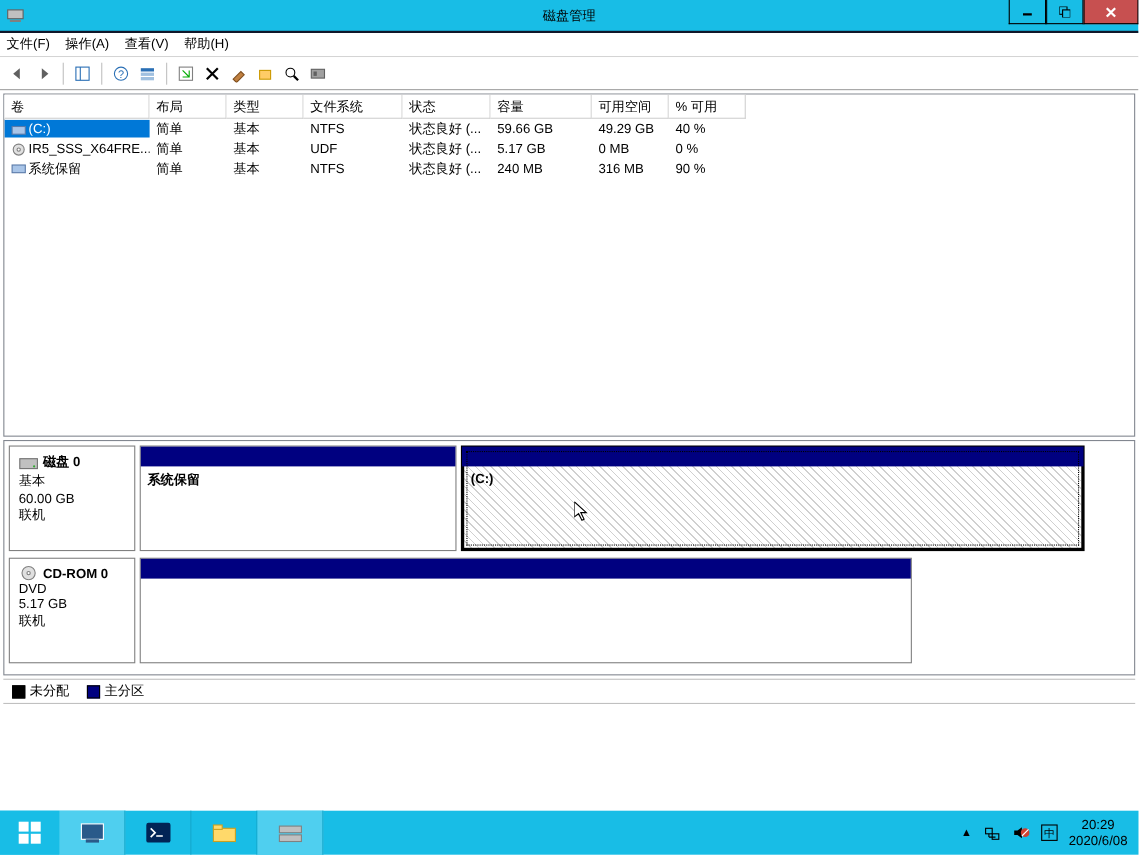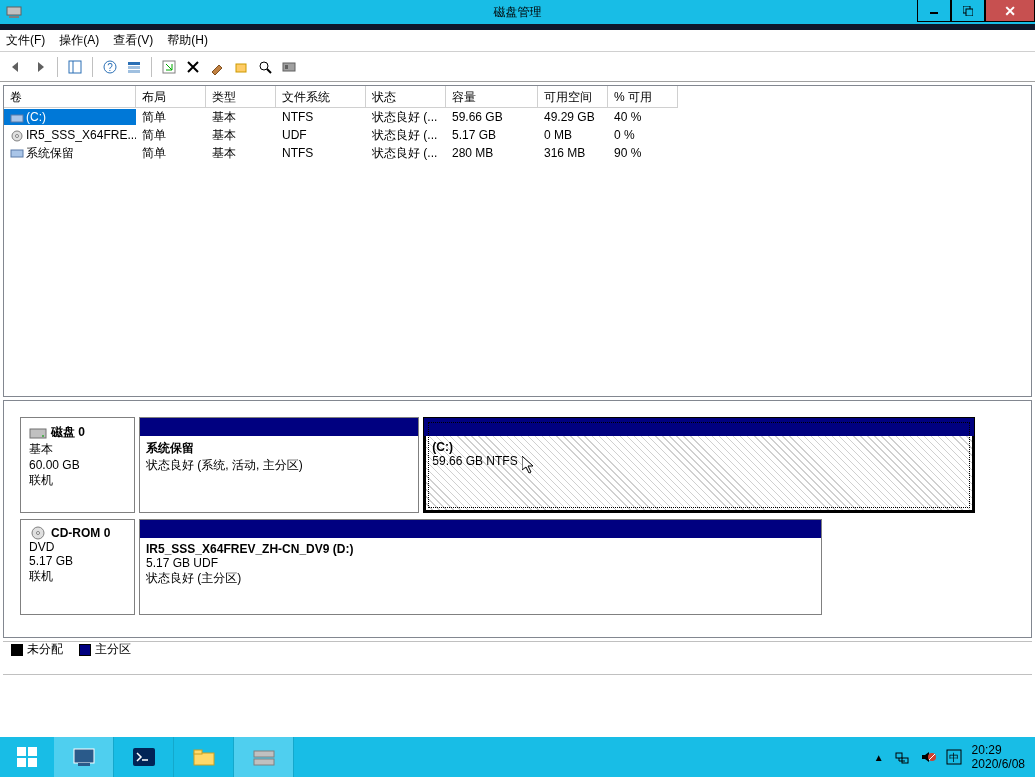--- a/index.html
+++ b/index.html
@@ -1,19 +1,19 @@
 <!DOCTYPE html>
 <html><head>
 <meta charset="utf-8">
 <style>
 * { box-sizing: border-box; margin: 0; padding: 0; font-family: "Microsoft YaHei", "Segoe UI", Tahoma, sans-serif; }
 html, body { width: 1035px; height: 777px; overflow: hidden; background: #fff; }
 
 
-.titlebar { height: 30px; background: #18bde6; display: flex; align-items: center; border-bottom: 6px solid #0f172a; position: relative; }
+.titlebar { height: 30px; background: #18bde6; display: flex; align-items: center; border-bottom: 2px solid #0f172a; position: relative; }
 .titlebar .sys-icon { width: 16px; height: 16px; margin-left: 6px; }
 .titlebar .title { position: absolute; left: 50%; transform: translateX(-50%); font-size: 12px; color: #000; }
 .winbtns { margin-left: auto; display: flex; height: 100%; }
 .winbtn { width: 34px; height: 22px; display: flex; align-items: center; justify-content: center; font-size: 10px; }
 .winbtn.min, .winbtn.max { background: #18bde6; border: 1px solid #000; border-top:none; margin-top:0; height:22px; }
 .winbtn.close { background: #c75050; color: #fff; width: 50px; border: 1px solid #000; border-top:none; font-size:14px; font-weight:bold; }
 
 
 .menubar { height: 22px; background: #fff; display: flex; align-items: center; padding: 0 6px; font-size: 12px; border-bottom: 1px solid #d0d0d0; gap: 14px; }
 .menubar span { cursor: default; }
@@ -27,51 +27,51 @@
 .listview { height: 312px; border: 1px solid #828790; margin: 3px; background: #fff; overflow: hidden; }
 .lv-header { display: flex; height: 22px; background: #fff; font-size: 12px; }
 .lv-header .col { border-right: 1px solid #d0d0d0; border-bottom: 1px solid #d0d0d0; padding: 3px 6px; background: #fff; }
 .lv-body { font-size: 12px; }
 .lv-row { display: flex; height: 18px; align-items: center; }
 .lv-row.selected .cell:first-child { background: #0078d7; color: #fff; }
 .lv-row .cell { padding: 1px 6px; overflow: hidden; white-space: nowrap; }
 .row-icon { width: 14px; height: 12px; display: inline-block; vertical-align: middle; margin-right: 2px; }
 
 
-.gpane { margin: 0 3px 3px 3px; border: 1px solid #828790; padding: 16px; background: #fff; }
+.gpane { margin: 0 3px 3px 3px; border: 1px solid #828790; padding: 4px; background: #fff; }
 .disk-row { display: flex; margin-bottom: 6px; }
 .disk-info { width: 115px; border: 1px solid #808080; padding: 6px 8px; font-size: 12px; background: #fff; }
 .disk-info .disk-title { font-weight: bold; display: flex; align-items: center; gap: 4px; }
 .disk-info .disk-icon { width: 18px; height: 14px; display: inline-block; }
 .part-container { flex: 1; display: flex; margin-left: 4px; gap: 4px; }
 .partition { border: 1px solid #808080; display: flex; flex-direction: column; font-size: 12px; background: #fff; position: relative; }
 .part-header { height: 18px; background: #000080; }
 .part-body { padding: 4px 6px; flex: 1; }
 .part-body .p-title { font-weight: bold; }
 .partition.hatched { 
   background-image: repeating-linear-gradient(45deg, #fff 0, #fff 4px, #d0d0d0 4px, #d0d0d0 5px);
   border: 3px solid #000; outline: 1px dotted #000; outline-offset: -6px;
 }
 .partition.hatched .part-header { margin: -2px -2px 0 -2px; }
 
 
-.legend { border-top: 1px solid #c0c0c0; height: 22px; display: flex; align-items: flex-end; padding: 16px 8px; font-size: 12px; gap: 16px; margin: 0 3px; }
+.legend { border-top: 1px solid #c0c0c0; height: 22px; display: flex; align-items: center; padding: 5px 8px; font-size: 12px; gap: 16px; margin: 0 3px; }
 .legend-item { display: flex; align-items: center; gap: 4px; }
 .swatch { width: 12px; height: 12px; border: 1px solid #000; }
 
 
 .statusbar { height: 24px; border-top: 1px solid #c0c0c0; margin: 0 3px; }
 
 
 .taskbar { position: absolute; bottom: 0; left: 0; right: 0; height: 40px; background: #18bde6; display: flex; align-items: center; }
 .taskbar .start { width: 54px; height: 40px; display: flex; align-items: center; justify-content: center; background: #18bde6; }
 .taskbar .task { width: 60px; height: 40px; display: flex; align-items: center; justify-content: center; border-right: 1px solid #14a8cc; }
 .taskbar .task.active { background: #4fcfef; }
 .taskbar .tray { margin-left: auto; display: flex; align-items: center; padding: 0 10px; gap: 10px; font-size: 12px; color: #000; }
-.taskbar .clock { text-align: left; line-height: 1.2; }
+.taskbar .clock { text-align: center; line-height: 1.2; }
 
 .col-0{width:132px} .col-1{width:70px} .col-2{width:70px} .col-3{width:90px} .col-4{width:80px} .col-5{width:92px} .col-6{width:70px} .col-7{width:70px}
 .cursor-arrow { position: absolute; pointer-events: none; }
 </style>
 </head>
 <body>
 
 <div class="titlebar">
   <svg class="sys-icon" viewBox="0 0 16 16">
       <rect x="1" y="3" width="14" height="8" fill="#c0c0c0" stroke="#606060"></rect>
@@ -207,21 +207,21 @@
         <div class="cell col-7">0 %</div>
       </div>
       <div class="lv-row">
         <div class="cell col-0"><svg class="row-icon" viewBox="0 0 14 12">
             <rect x="1" y="3" width="12" height="7" fill="#a9c5e8" stroke="#5a7aa8"></rect>
           </svg><span>系统保留</span></div>
         <div class="cell col-1">简单</div>
         <div class="cell col-2">基本</div>
         <div class="cell col-3">NTFS</div>
         <div class="cell col-4">状态良好 (...</div>
-        <div class="cell col-5">280 MB</div>
+        <div class="cell col-5">240 MB</div>
         <div class="cell col-6">316 MB</div>
         <div class="cell col-7">90 %</div>
       </div>
     </div>
 </div>
 
 <div class="gpane" id="gpane">
     <div class="disk-row">
       <div class="disk-info">
         <div class="disk-title">
@@ -233,53 +233,46 @@
         </div>
         <div>基本</div>
         <div>60.00 GB</div>
         <div>联机</div>
       </div>
       <div class="part-container">
         <div class="partition" style="width: 32%; min-height: 96px;">
           <div class="part-header"></div>
           <div class="part-body">
             <div class="p-title">系统保留</div>
-            <div>状态良好 (系统, 活动, 主分区)</div>
           </div>
         </div>
         <div class="partition hatched" style="width: 63%; min-height: 96px;">
           <div class="part-header"></div>
           <div class="part-body">
             <div class="p-title">(C:)</div>
-            <div>59.66 GB NTFS</div>
           </div>
         </div>
       </div>
     </div>
     <div class="disk-row">
       <div class="disk-info">
         <div class="disk-title">
           <svg class="disk-icon" viewBox="0 0 18 14">
             <circle cx="9" cy="7" r="6" fill="#e0e0e0" stroke="#808080"></circle>
             <circle cx="9" cy="7" r="1.5" fill="#fff" stroke="#808080"></circle>
           </svg>
           <span>CD-ROM 0</span>
         </div>
         <div>DVD</div>
         <div>5.17 GB</div>
         <div>联机</div>
       </div>
       <div class="part-container">
         <div class="partition" style="width: 78%; min-height: 96px;">
           <div class="part-header"></div>
-          <div class="part-body">
-            <div class="p-title">IR5_SSS_X64FREV_ZH-CN_DV9  (D:)</div>
-            <div>5.17 GB UDF</div>
-            <div>状态良好 (主分区)</div>
-          </div>
         </div>
       </div>
     </div>
   </div>
 
 <div class="legend">
   <div class="legend-item">
       <div class="swatch" style="background:#000"></div>
       <span>未分配</span>
     </div>

